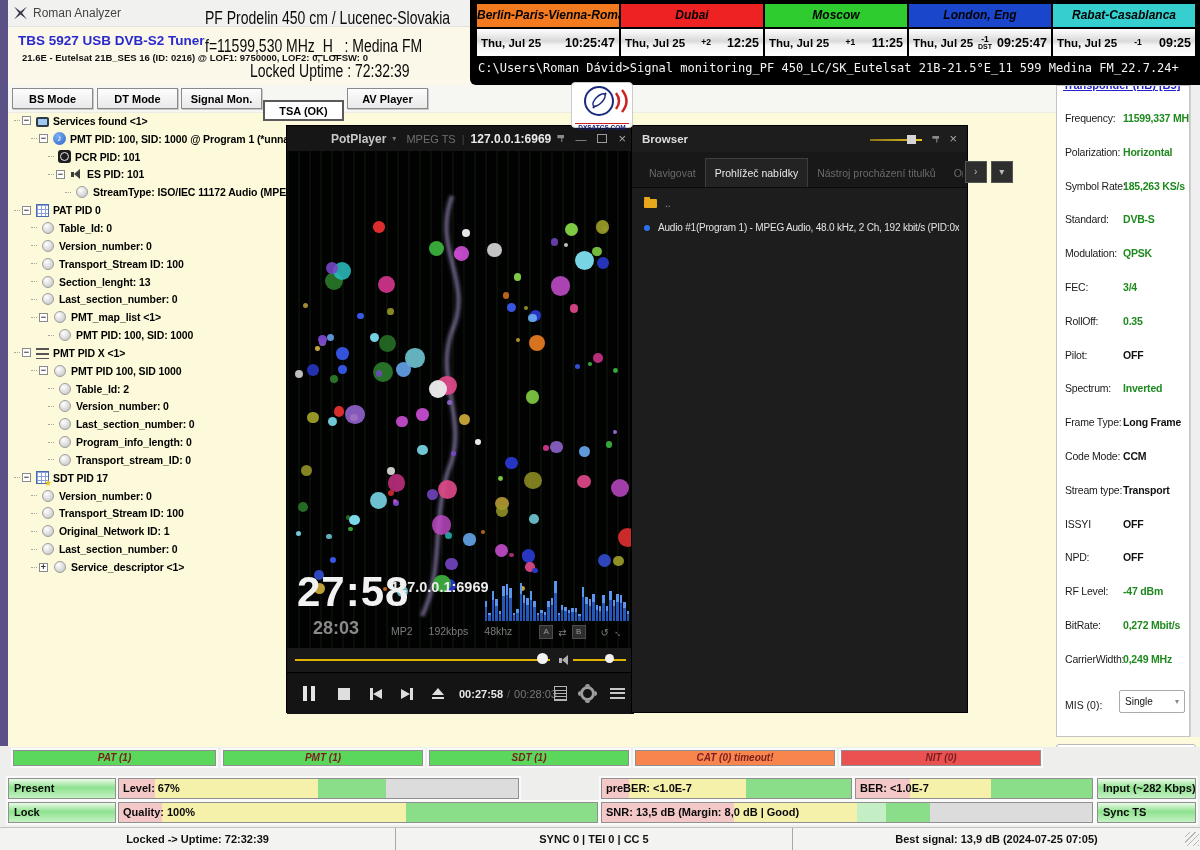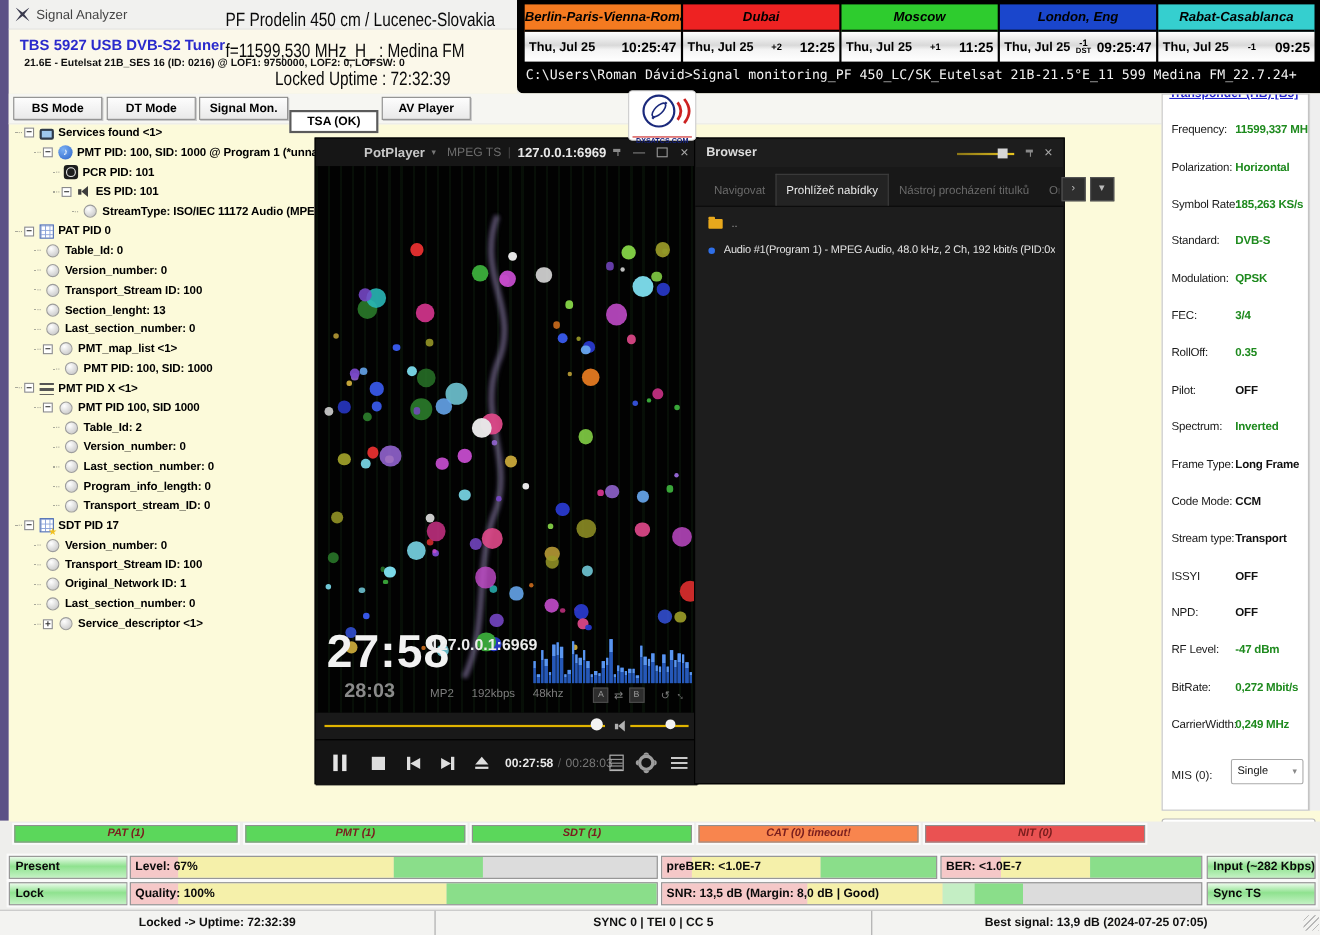--- a/index.html
+++ b/index.html
@@ -174,21 +174,21 @@
 </style>
 </head>
 <body>
 
 <div class="app">
 
   <div class="abs" id="frame-left"></div>
 
   <div class="abs" id="titlebar">
     <span id="app-icon"></span>
-    <span id="app-title">Signal Analyzer</span>
+    <span id="app-title">Roman Analyzer</span>
   </div>
 
   <div class="abs" id="subheader"></div>
   <div class="abs" id="tbs-name">TBS 5927 USB DVB-S2 Tuner</div>
   <div class="abs" id="tbs-info">21.6E - Eutelsat 21B_SES 16 (ID: 0216) @ LOF1: 9750000, LOF2: 0, LOFSW: 0</div>
   <div class="abs hdr-line" id="hdr1">PF Prodelin 450 cm / Lucenec-Slovakia</div>
   <div class="abs hdr-line" id="hdr2">f=11599,530 MHz_H_ : Medina FM</div>
   <div class="abs hdr-line" id="hdr3">Locked Uptime : 72:32:39</div>
 
   <div class="abs" id="console">
@@ -747,21 +747,21 @@
       <div class="pidbar" style="left: 429px; width: 200px; background: rgb(91, 215, 91);">SDT (1)</div>
       <div class="pidbar" style="left: 635px; width: 200px; background: rgb(248, 133, 78);">CAT (0) timeout!</div>
       <div class="pidbar" style="left: 841px; width: 200px; background: rgb(234, 82, 82);">NIT (0)</div>
     </div>
 
   <div class="badge" style="left:8px;top:778px;width:108px;">Present</div>
   <div class="badge" style="left:8px;top:802px;width:108px;">Lock</div>
   <div class="badge" style="left:1097px;top:778px;width:99px;">Input (~282 Kbps)</div>
   <div class="badge" style="left:1097px;top:802px;width:99px;">Sync TS</div>
 
-  <div class="meter" id="meter-level" style="left:118px;top:778px;width:480px;">
+  <div class="meter" id="meter-level" style="left:118px;top:778px;width:401px;">
       <div class="segs">
         <div class="seg" style="background: rgb(245, 200, 200); width: 9%;"></div>
         <div class="seg" style="background: rgb(245, 240, 170); width: 41%;"></div>
         <div class="seg" style="background: rgb(138, 222, 138); width: 17%;"></div>
       </div>
       <div class="mlabel">Level: 67%</div>
     </div>
   <div class="meter" id="meter-quality" style="left:118px;top:802px;width:480px;">
       <div class="segs">
         <div class="seg" style="background: rgb(245, 200, 200); width: 9%;"></div>

